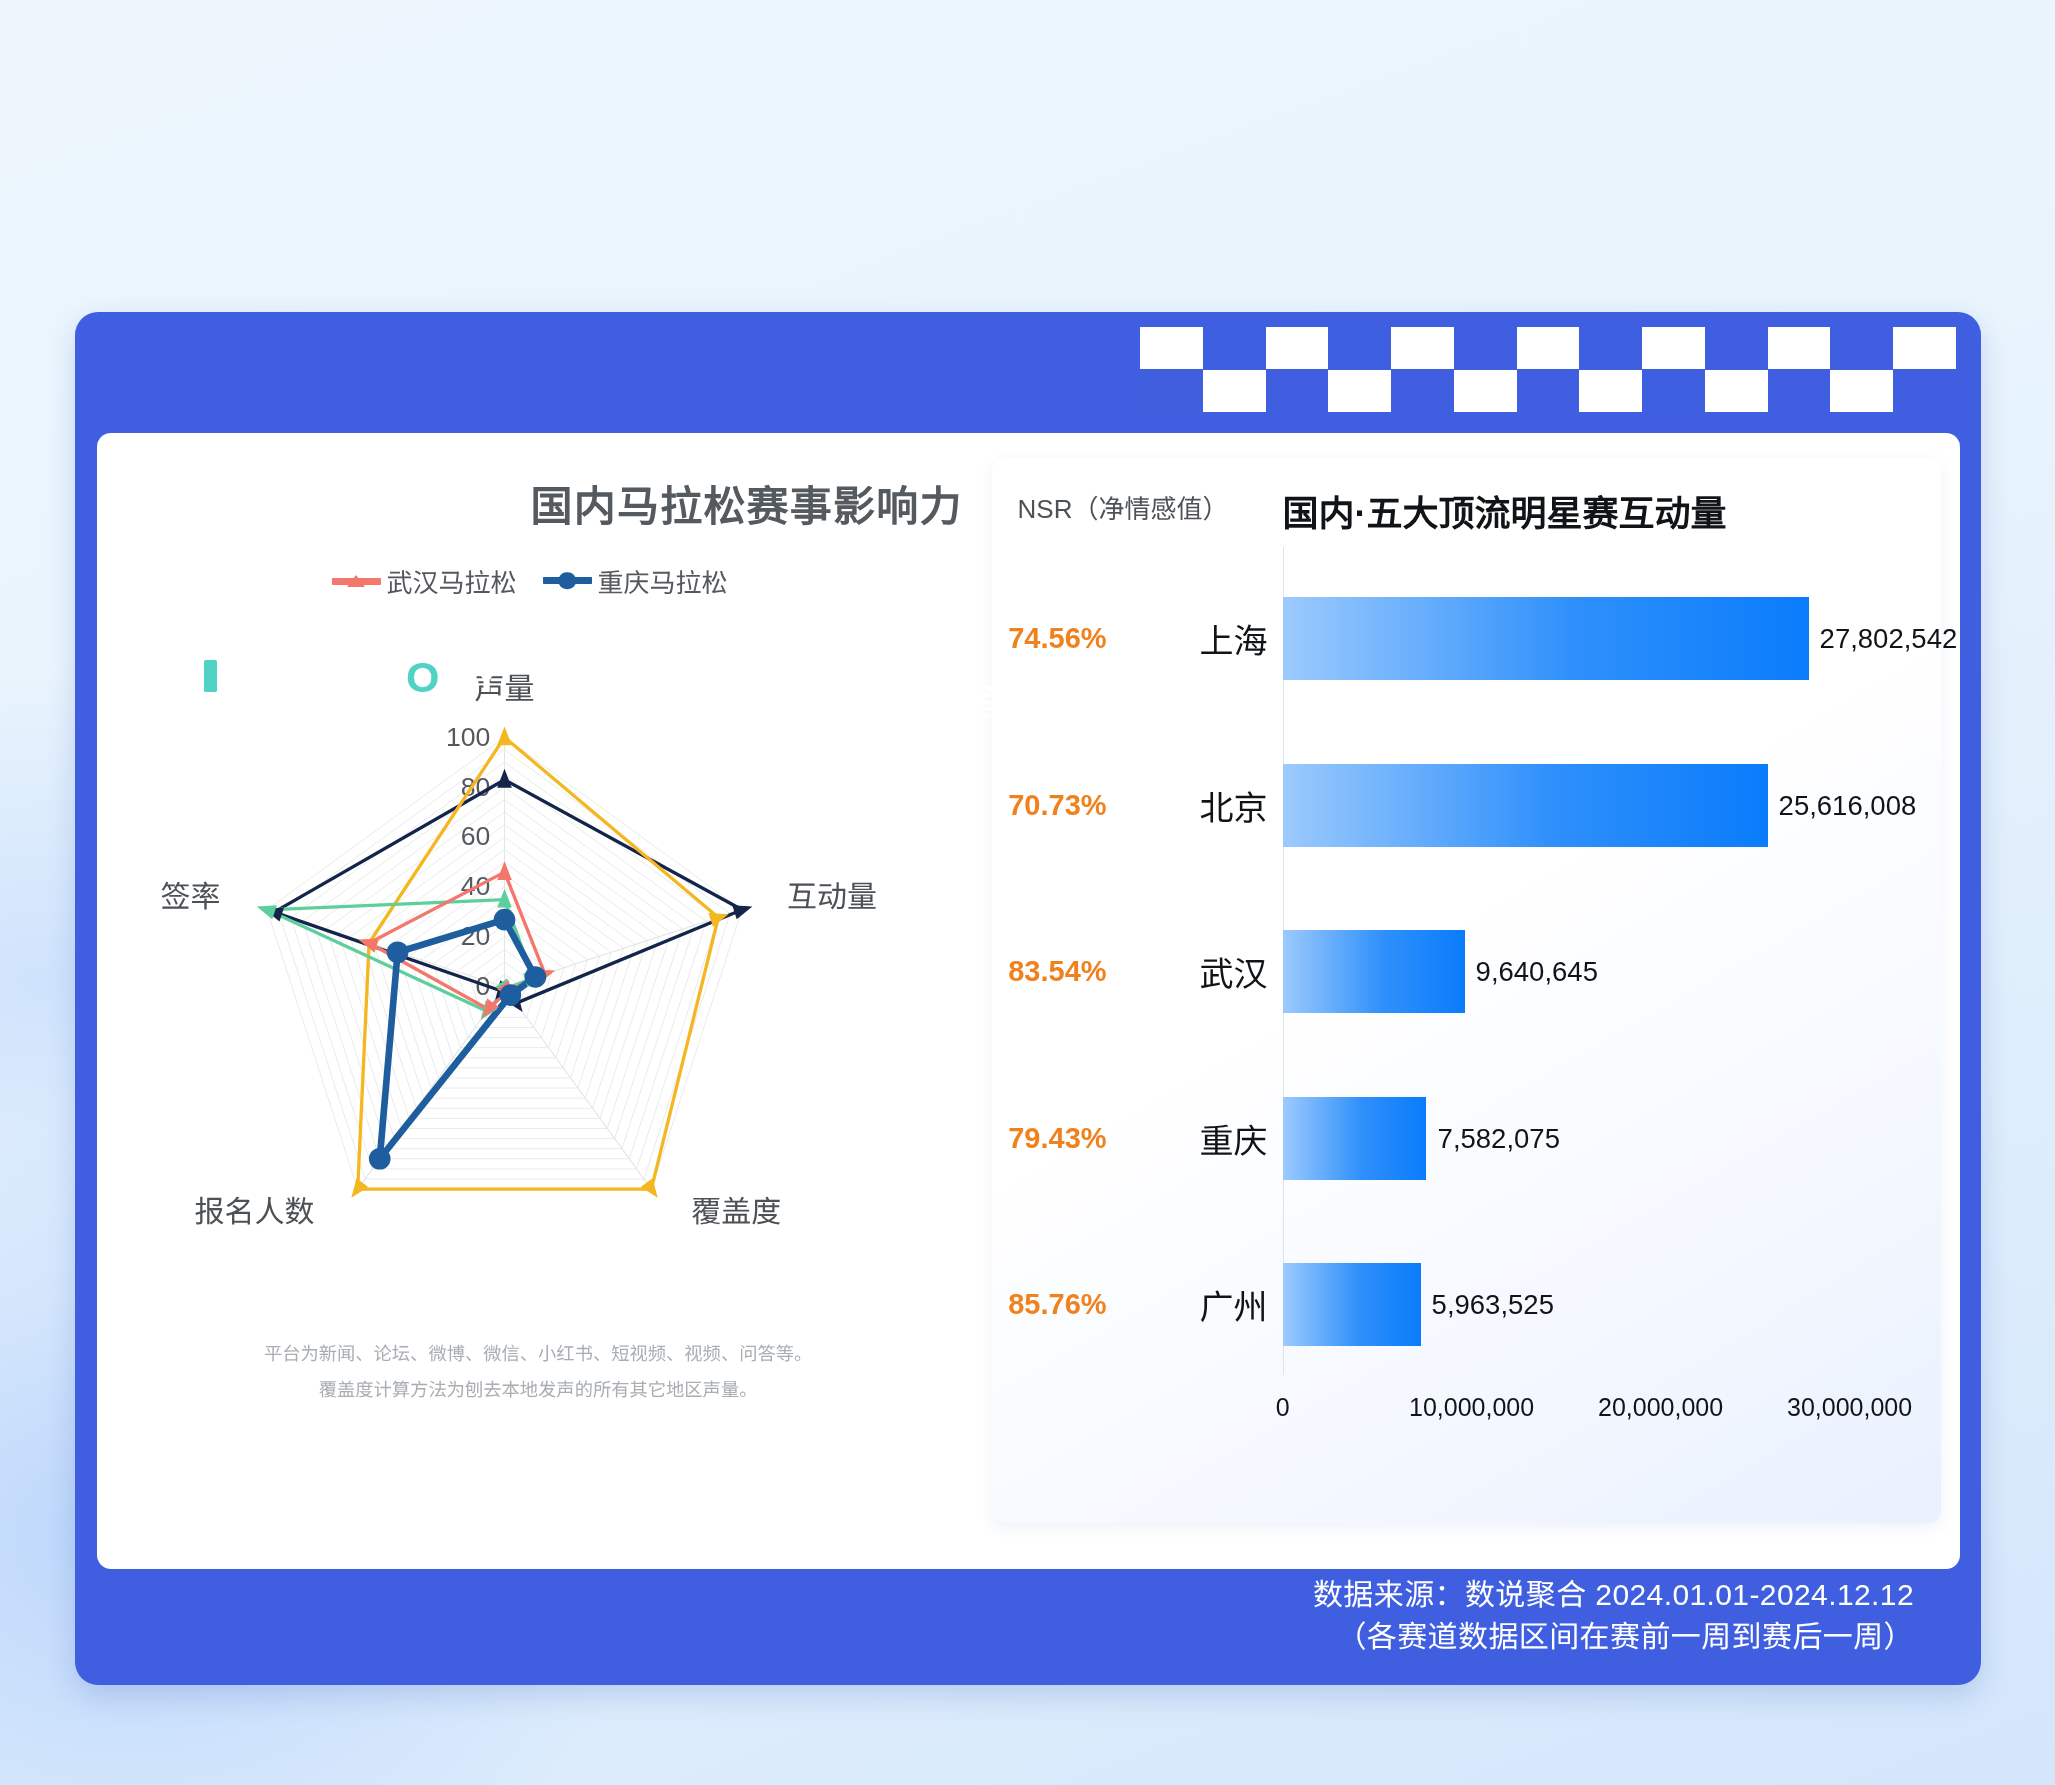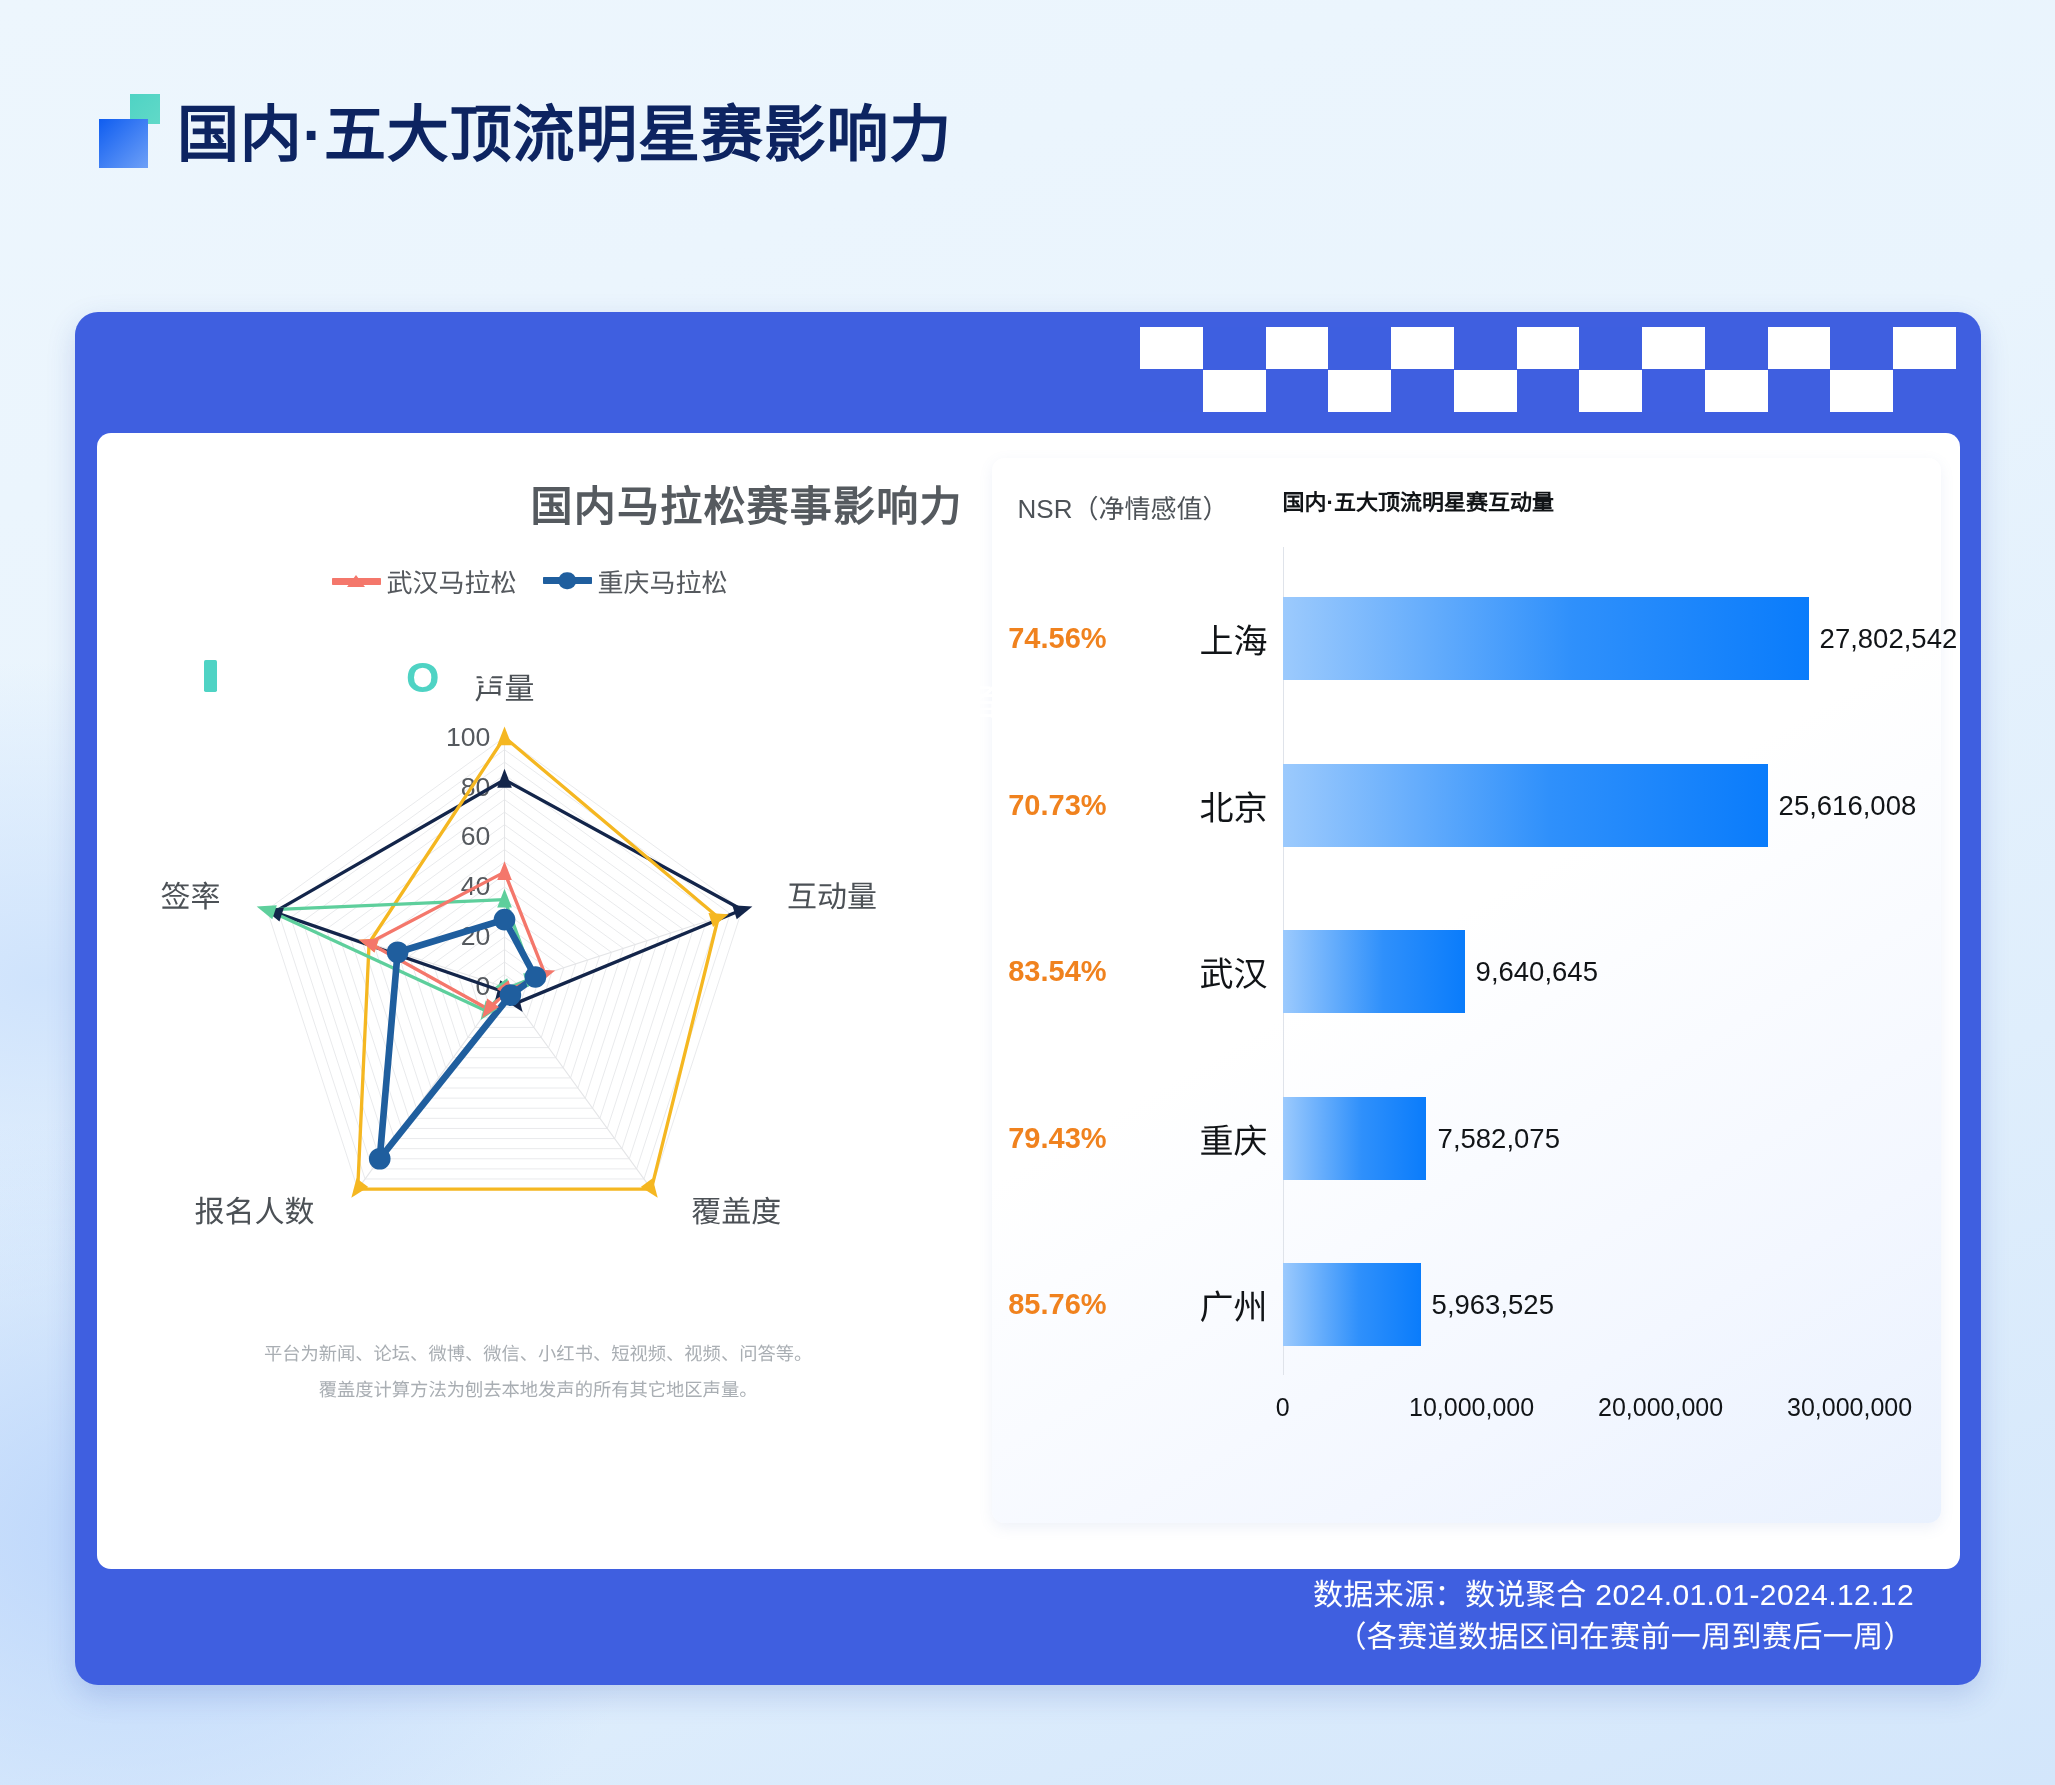--- a/index.html
+++ b/index.html
@@ -136,21 +136,21 @@
     background: linear-gradient(150deg, #ffffff 0%, #ffffff 45%, #f3f7ff 78%, #e9f1fe 100%);
     box-shadow: 0 4.2px 14px rgba(100,130,200,.10);
   }
   .bar-head { position: absolute; left: 0; top: 26px; width: 100%; height: 62px; }
   .nsr-label {
     position: absolute; left: 26px; top: 4.2px;
     font-size: 26px; color: #4d5257; white-space: nowrap;
   }
   .bar-title {
     position: absolute; left: 291px; top: 0;
-    font-size: 22px; font-weight: bold; color: #111417; white-space: nowrap;
+    font-size: 36px; font-weight: bold; color: #111417; white-space: nowrap;
   }
   .plot { position: absolute; left: 0; top: 83px; width: 100%; height: 895px; }
   .axis-line { position: absolute; left: 291px; top: 5.8px; width: 1.2px; height: 828px; background: #dfe3ea; }
   .brow { position: absolute; left: 0; width: 100%; height: 179px; display: flex; align-items: center; }
   .brow .nsr {
     position: absolute; left: 16.6px; width: 179px; text-align: left;
     font-size: 29px; font-weight: bold; color: #f0821e;
   }
   .brow .city { position: absolute; left: 208px; font-size: 34px; color: #111417; }
   .brow .bar {
@@ -173,27 +173,20 @@
 
 <div id="stage">
 
   <div class="chevrons">
     <div class="chev c1"></div>
     <div class="chev c2"></div>
     <div class="chev c3"></div>
     <div class="chev c4"></div>
   </div>
 
-  <div class="title-row">
-    <div class="mark">
-      <div class="sq-small"></div>
-      <div class="sq-big"></div>
-    </div>
-    <div class="page-title">国内·五大顶流明星赛影响力</div>
-  </div>
 
   <div class="card">
     <div class="flag">
       <div class="flag-row r1" id="flagA">
           <div class="flag-cell" style="background: rgb(255, 255, 255);"></div>
           <div class="flag-cell" style="background: rgba(63, 95, 224, 0.208);"></div>
           <div class="flag-cell" style="background: rgb(255, 255, 255);"></div>
           <div class="flag-cell" style="background: rgba(63, 95, 224, 0.384);"></div>
           <div class="flag-cell" style="background: rgb(255, 255, 255);"></div>
           <div class="flag-cell" style="background: rgba(63, 95, 224, 0.557);"></div>

